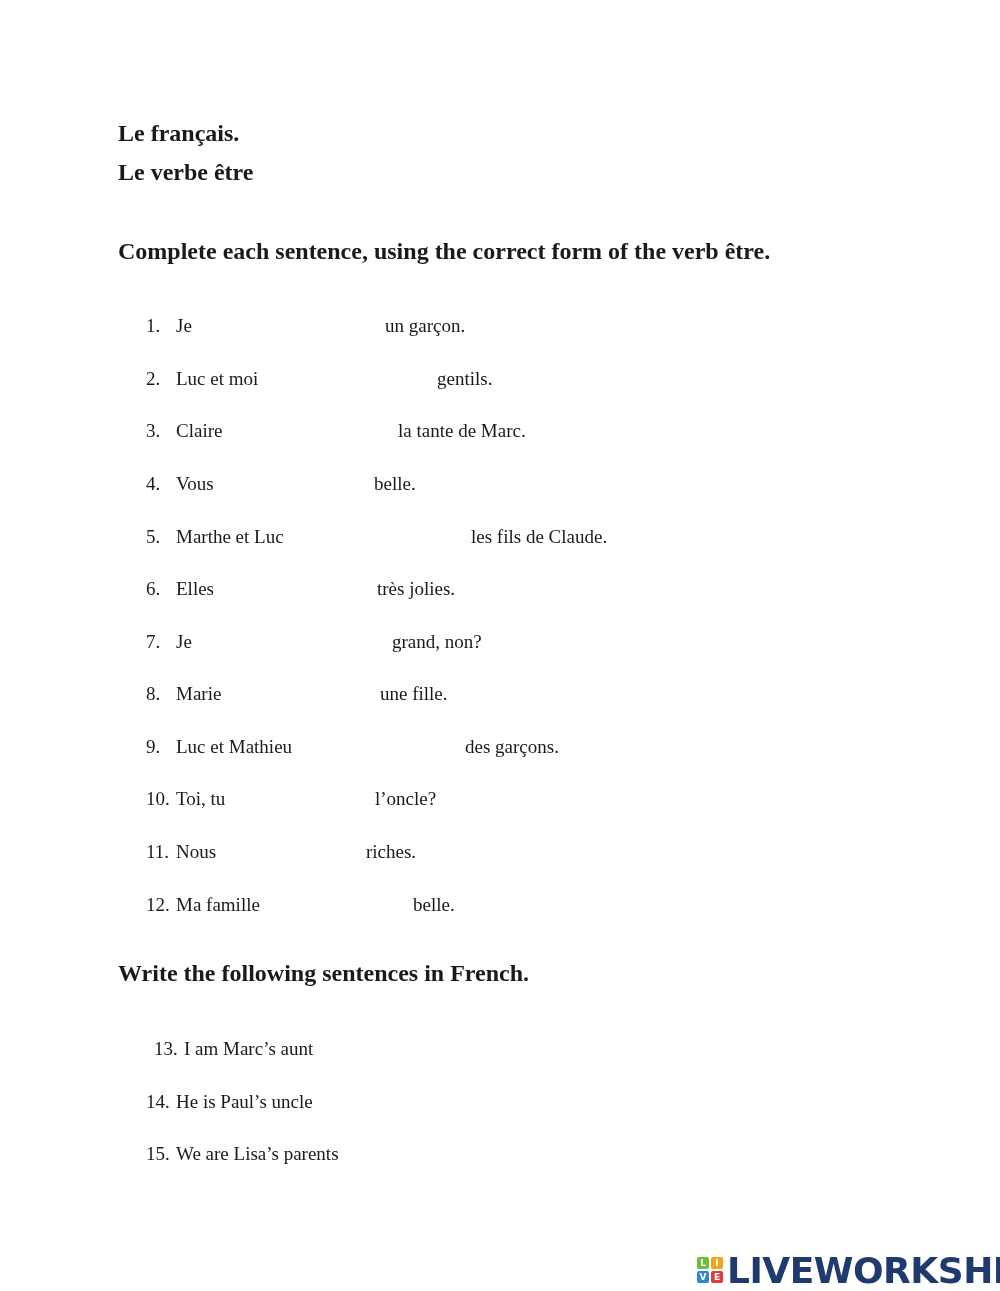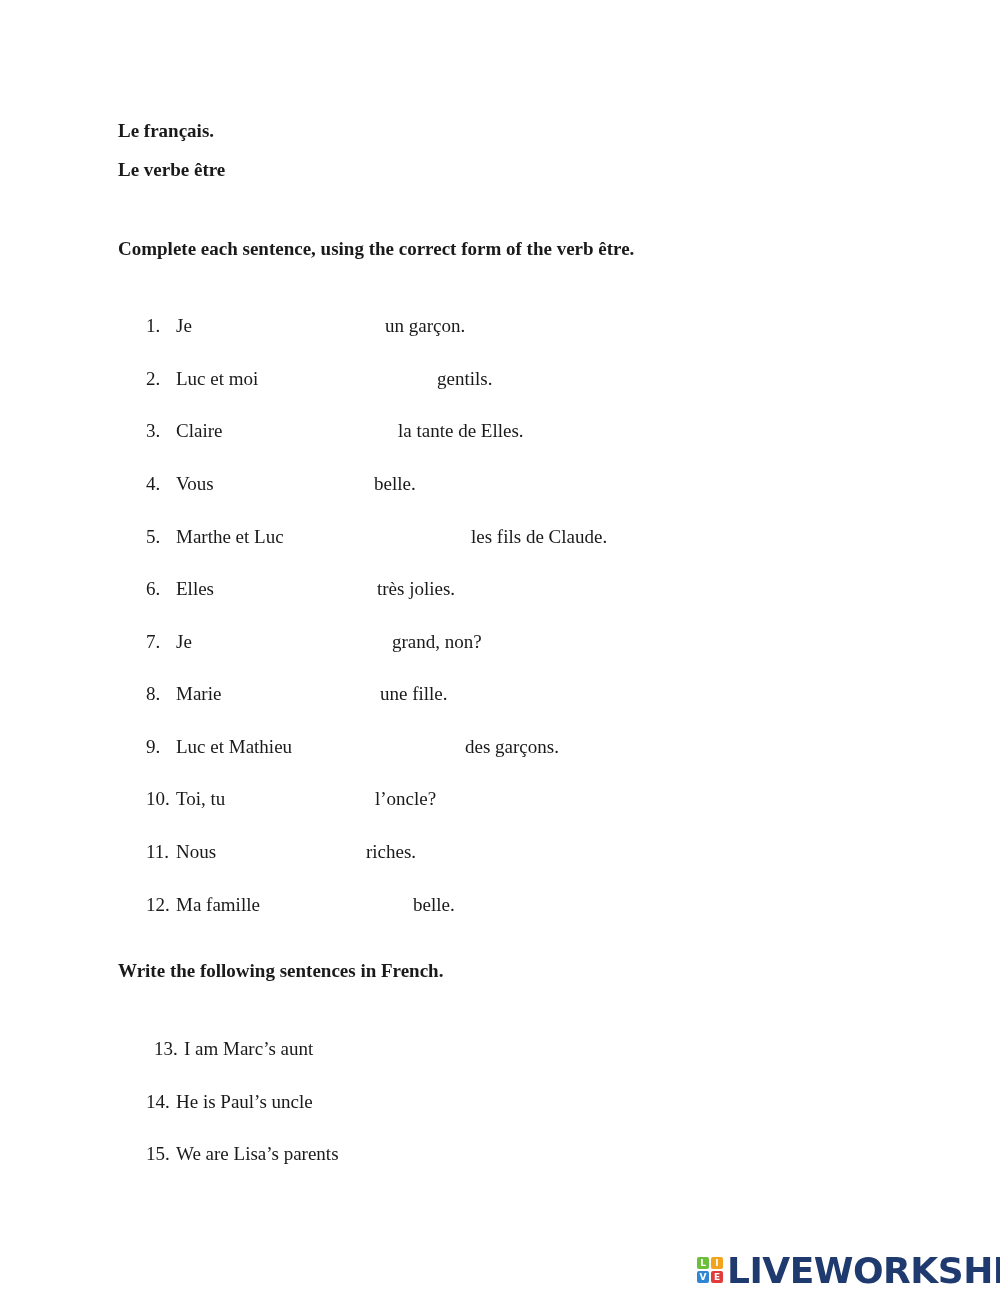--- a/index.html
+++ b/index.html
@@ -3,21 +3,21 @@
   <meta charset="utf-8">
   <style>
     html, body { margin: 0; padding: 0; background: #ffffff; }
     body {
       width: 1000px; height: 1291px; position: relative; overflow: hidden;
       font-family: "Liberation Serif", "DejaVu Serif", serif;
       color: #1a1a1a;
     }
     .abs { position: absolute; white-space: nowrap; }
     .bold { font-weight: bold; }
-    .title { font-size: 19px; left: 118px; }
+    .title { font-size: 24px; left: 118px; }
     .item { font-size: 19px; }
     .num { position: absolute; left: 146px; }
     .subj { position: absolute; left: 176px; }
     .rest { position: absolute; }
     .blank {
       position: absolute; height: 22px; border: none; background: transparent;
       outline: none;
     }
     .logo {
       position: absolute; left: 697px; top: 1255px; height: 30px;
@@ -54,21 +54,21 @@
     <div class="abs item" style="top: 368px; left: 0px; width: 1000px; height: 24px;">
       <span class="num">2.</span>
       <span class="subj">Luc et moi</span>
       <input class="blank" type="text" style="left: 276px; width: 155px; top: 0px;" value="">
       <span class="rest" style="left:437px;">gentils.</span>
     </div>
     <div class="abs item" style="top: 420px; left: 0px; width: 1000px; height: 24px;">
       <span class="num">3.</span>
       <span class="subj">Claire</span>
       <input class="blank" type="text" style="left: 240px; width: 152px; top: 0px;" value="">
-      <span class="rest" style="left:398px;">la tante de Elles.</span>
+      <span class="rest" style="left:398px;">la tante de Marc.</span>
     </div>
     <div class="abs item" style="top: 473px; left: 0px; width: 1000px; height: 24px;">
       <span class="num">4.</span>
       <span class="subj">Vous</span>
       <input class="blank" type="text" style="left: 222px; width: 146px; top: 0px;" value="">
       <span class="rest" style="left:374px;">belle.</span>
     </div>
     <div class="abs item" style="top: 526px; left: 0px; width: 1000px; height: 24px;">
       <span class="num">5.</span>
       <span class="subj">Marthe et Luc</span>

